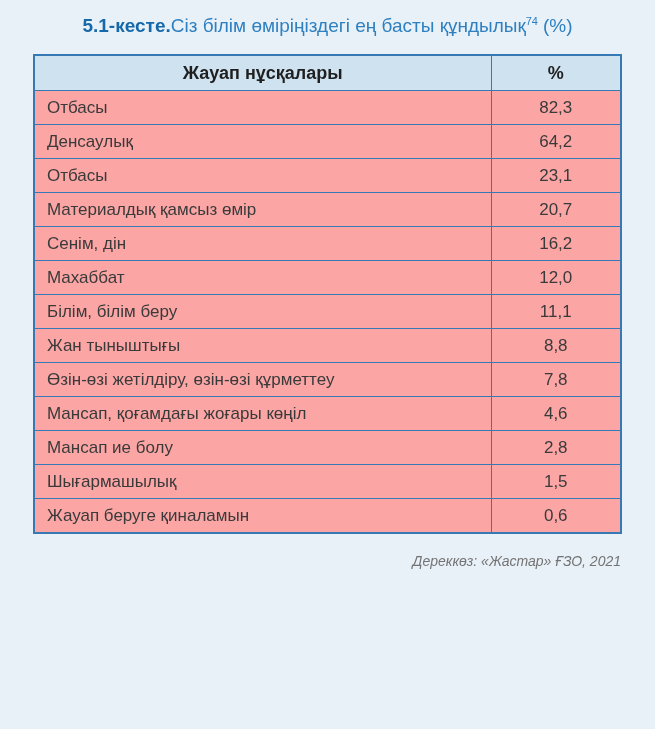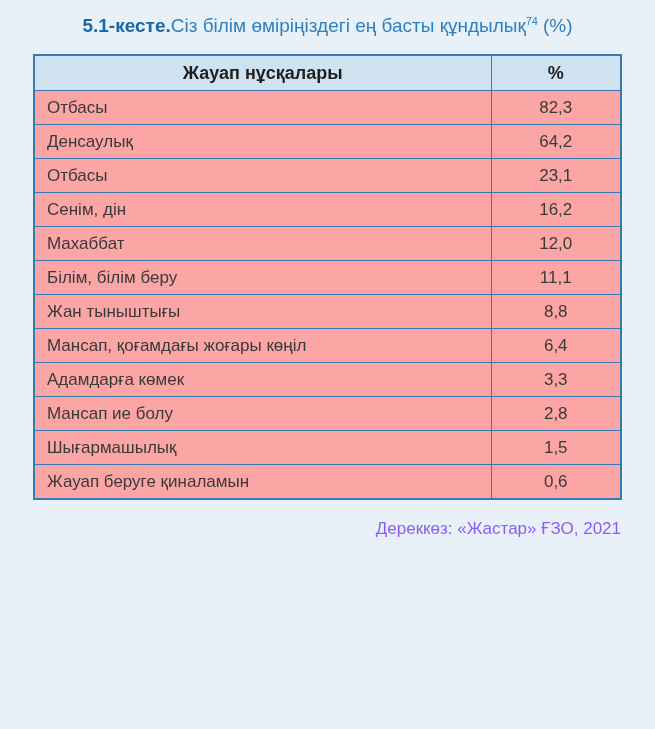--- a/index.html
+++ b/index.html
@@ -63,22 +63,23 @@
   .values-table td.answer-cell {
     text-align: left;
     padding-left: 12px;
   }
   .values-table td.percent-cell { text-align: center; }
 
   .source-line {
     width: 587px;
     margin: 19px auto 0 auto;
     text-align: right;
-    font-size: 17px;
-    color: #8b5cf6;
+    font-style: italic;
+    font-size: 14px;
+    color: #737373;
   }
 </style>
 </head>
 <body>
 
 <div class="page">
 
   <div class="caption">
     <span class="caption-number">5.1-кесте.</span><span>Сіз білім өміріңіздегі ең басты құндылық</span><sup>74</sup><span class="caption-unit">(%)</span>
   </div>
@@ -101,42 +102,46 @@
       </tr>
       <tr>
         <td class="answer-cell">Денсаулық</td>
         <td class="percent-cell">64,2</td>
       </tr>
       <tr>
         <td class="answer-cell">Отбасы</td>
         <td class="percent-cell">23,1</td>
       </tr>
       <tr>
+        <td class="answer-cell">Материалдық қамсыз өмір</td>
+        <td class="percent-cell">20,7</td>
+      </tr>
+      <tr>
         <td class="answer-cell">Сенім, дін</td>
         <td class="percent-cell">16,2</td>
       </tr>
       <tr>
         <td class="answer-cell">Махаббат</td>
         <td class="percent-cell">12,0</td>
       </tr>
       <tr>
         <td class="answer-cell">Білім, білім беру</td>
         <td class="percent-cell">11,1</td>
       </tr>
       <tr>
         <td class="answer-cell">Жан тыныштығы</td>
         <td class="percent-cell">8,8</td>
       </tr>
       <tr>
-        <td class="answer-cell">Мансап, қоғамдағы жоғары көңіл</td>
-        <td class="percent-cell">6,4</td>
+        <td class="answer-cell">Өзін-өзі жетілдіру, өзін-өзі құрметтеу</td>
+        <td class="percent-cell">7,8</td>
       </tr>
       <tr>
-        <td class="answer-cell">Адамдарға көмек</td>
-        <td class="percent-cell">3,3</td>
+        <td class="answer-cell">Мансап, қоғамдағы жоғары көңіл</td>
+        <td class="percent-cell">4,6</td>
       </tr>
       <tr>
         <td class="answer-cell">Мансап ие болу</td>
         <td class="percent-cell">2,8</td>
       </tr>
       <tr>
         <td class="answer-cell">Шығармашылық</td>
         <td class="percent-cell">1,5</td>
       </tr>
       <tr>

